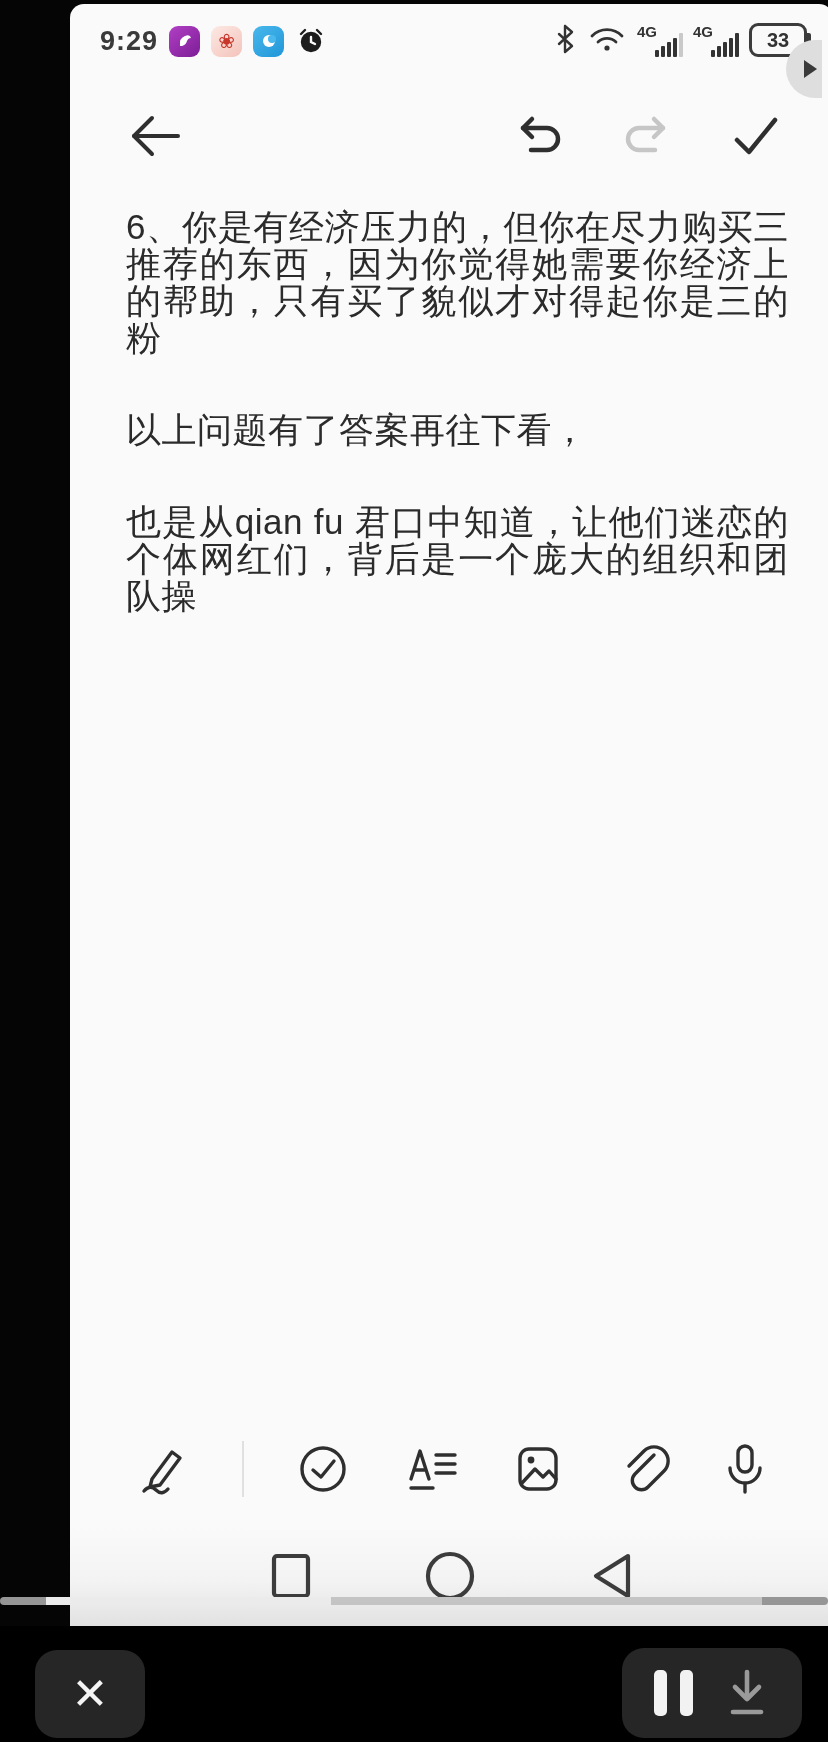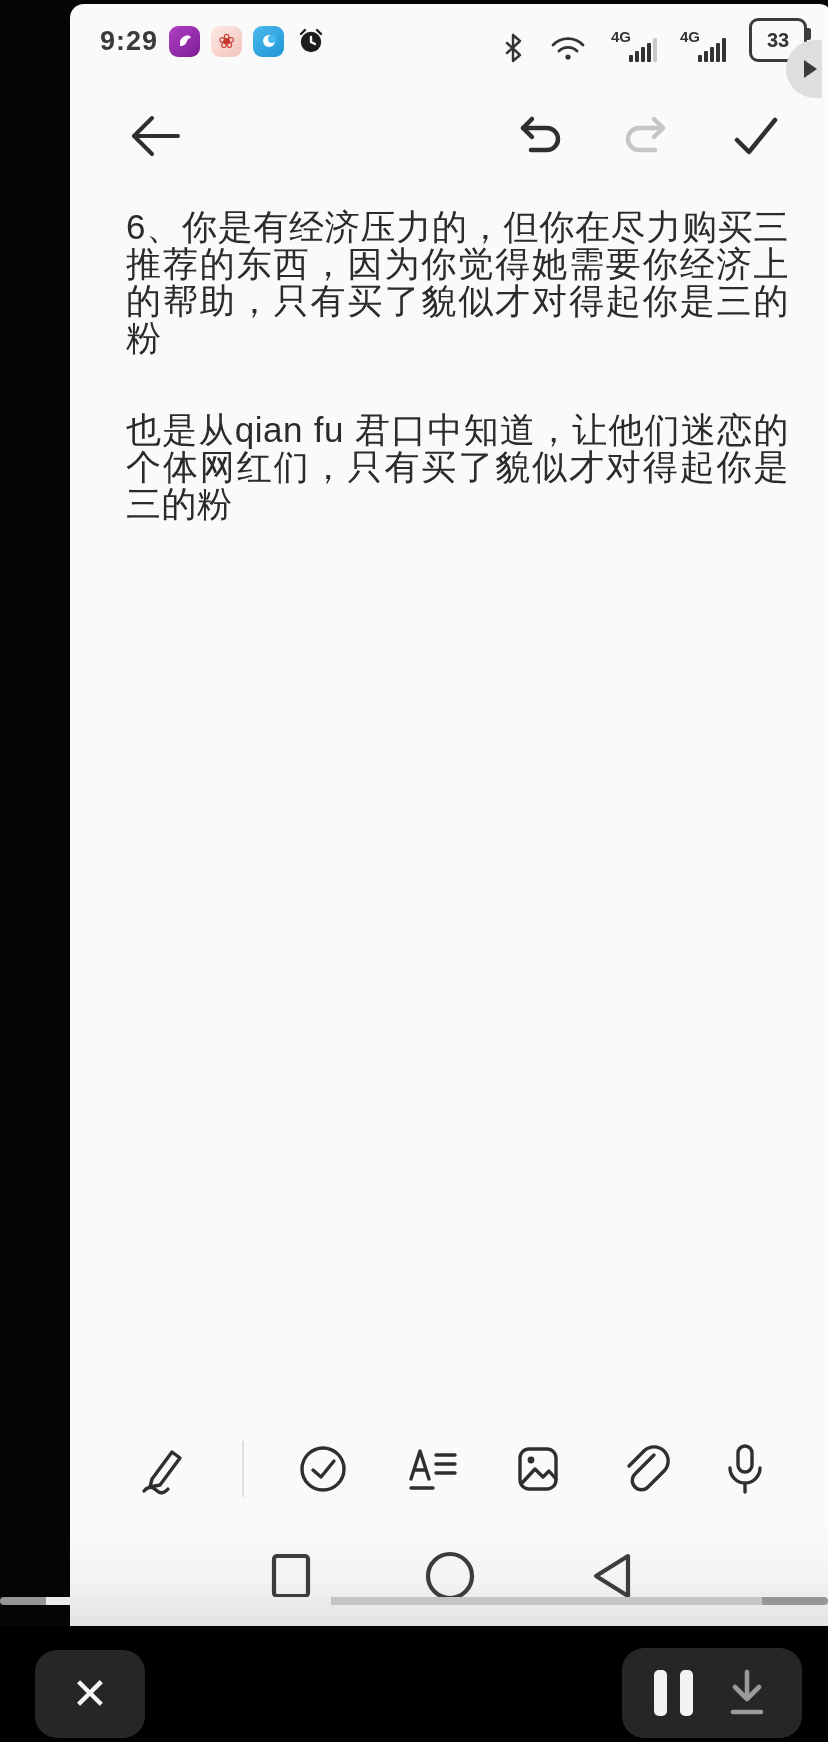--- a/index.html
+++ b/index.html
@@ -14,26 +14,26 @@
   
   .status-bar { display:flex; justify-content:space-between; align-items:center;
                 padding:16px 26px 0 30px; height:58px; }
   .sb-left { display:flex; align-items:center; gap:11px; }
   .sb-time { font-size:27px; color:#3a3a3a; font-weight:bold; letter-spacing:1px; }
   .notif-ic { width:31px; height:31px; border-radius:9px; display:flex; align-items:center;
               justify-content:center; font-size:18px; color:#fff; overflow:hidden; }
   .notif-purple { background:linear-gradient(140deg,#b13fc4,#7c1d96); }
   .notif-red    { background:linear-gradient(140deg,#fde9e4,#f3c3bb); color:#c8372b; font-size:20px; }
   .notif-blue   { background:linear-gradient(140deg,#49b8ec,#2196d8); }
-  .sb-right { display:flex; align-items:flex-end; gap:23px; }
+  .sb-right { display:flex; align-items:flex-start; gap:10px; }
   .sig-wrap { position:relative; width:46px; height:36px; }
   .sig-4g { position:absolute; left:0; top:0; font-size:15px; font-weight:bold; color:#333; }
   .sig-bars { position:absolute; right:0; bottom:2px; display:flex; align-items:flex-end; gap:2px; }
   .sig-bars i { display:block; width:4px; background:#333; border-radius:1px; }
-  .battery { position:relative; width:58px; height:44px; border:3px solid #3c3c3c; border-radius:9px;
+  .battery { position:relative; width:58px; height:34px; border:3px solid #3c3c3c; border-radius:9px;
              display:flex; align-items:center; justify-content:center; margin-bottom:2px; }
   .battery::after { content:""; position:absolute; right:-7px; top:7px; width:4px; height:12px;
                     background:#3c3c3c; border-radius:0 2px 2px 0; }
   .battery span { font-size:20px; color:#333; font-weight:bold; }
 
   
   .edit-toolbar { display:flex; justify-content:space-between; align-items:center;
                   padding:0 52px 0 56px; margin-top:44px; height:60px; }
   .et-right { display:flex; align-items:center; gap:56px; }
   .icon-btn { display:flex; align-items:center; justify-content:center; }
@@ -168,21 +168,22 @@
         <span class="icon-btn">
           <svg width="52" height="44" viewBox="0 0 52 44" fill="none" stroke="#2f2f2f" stroke-width="4.5" stroke-linecap="round" stroke-linejoin="round">
             <path d="M8 26 L20 38 L46 6"></path>
           </svg>
         </span>
       </span>
     </div>
 
     <div class="note-body">
       <p>6、你是有经济压力的，但你在尽力购买三推荐的东西，因为你觉得她需要你经济上的帮助，只有买了貌似才对得起你是三的粉</p>
-      <p>也是从qian fu 君口中知道，让他们迷恋的个体网红们，只有买了貌似才对得起你是三的粉</p>
+      <p>以上问题有了答案再往下看，</p>
+      <p>也是从qian fu 君口中知道，让他们迷恋的个体网红们，背后是一个庞大的组织和团队操</p>
     </div>
 
     <div class="editor-tools">
       <span class="icon-btn">
         <svg width="52" height="52" viewBox="0 0 52 52" fill="none" stroke="#2f2f2f" stroke-width="3.4" stroke-linecap="round" stroke-linejoin="round">
           <path d="M16 36 L36 9 L44 15 L24 42 L14 44 Z"></path>
           <path d="M8 48 q6 -7 12 -1 t12 -1"></path>
         </svg>
       </span>
       <span class="tool-divider"></span>

